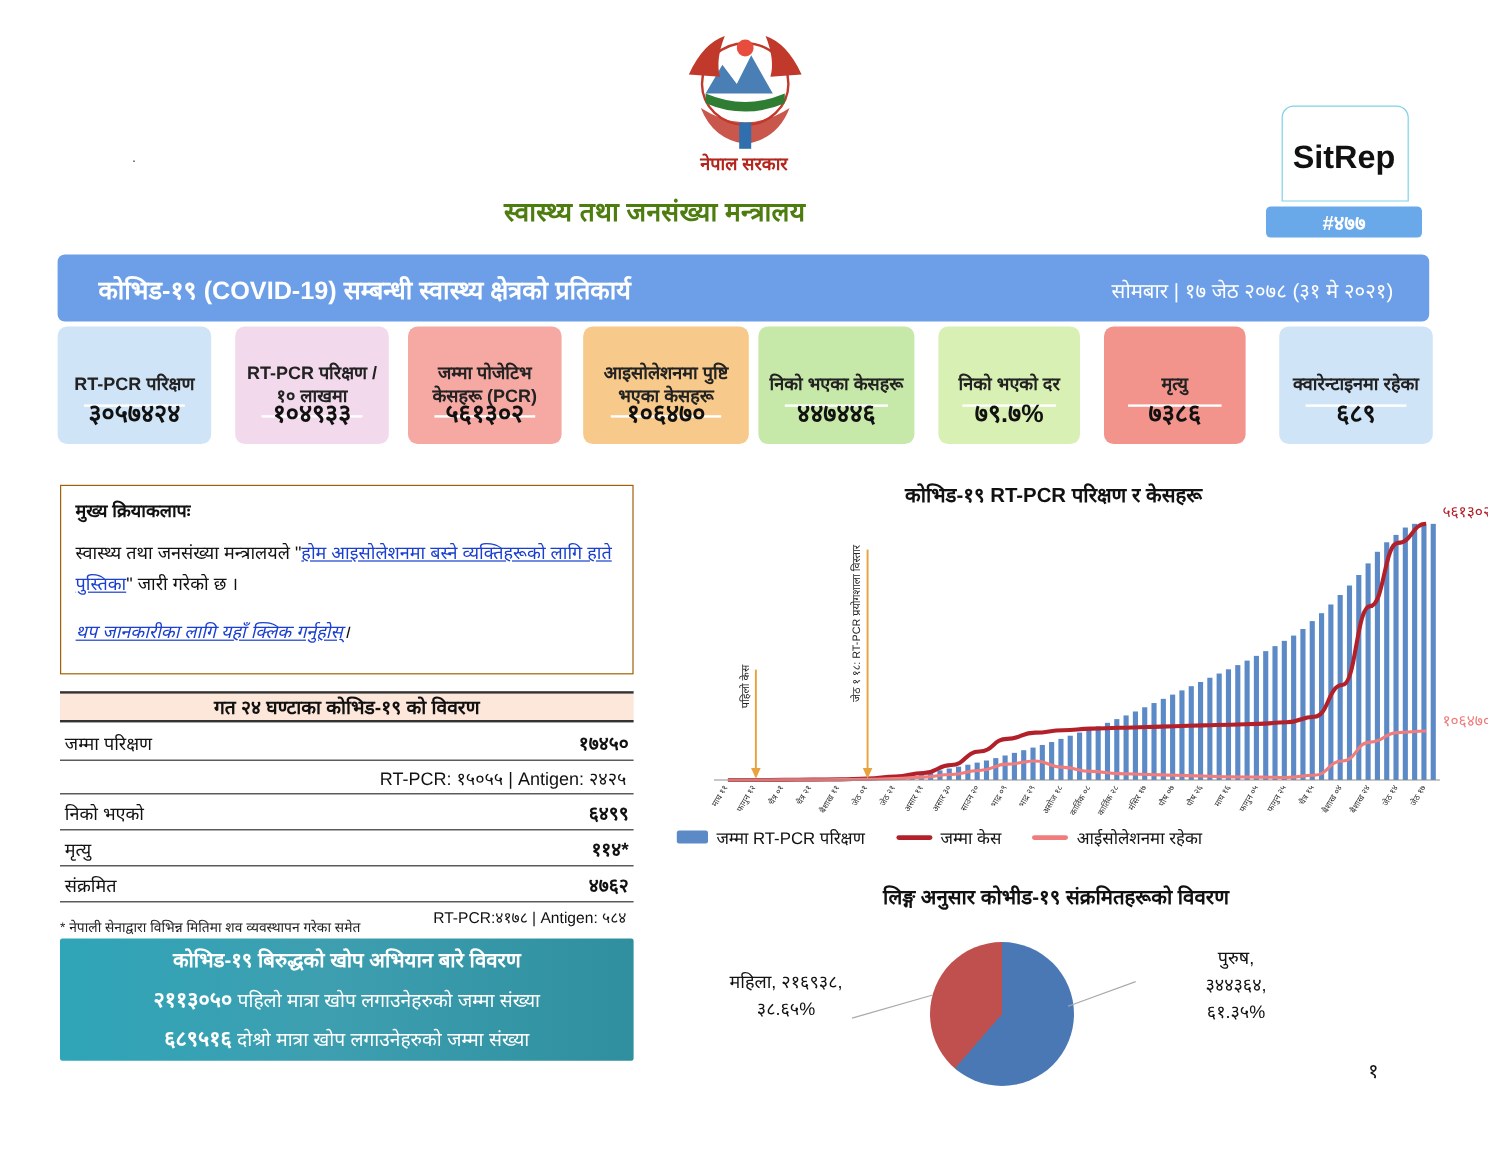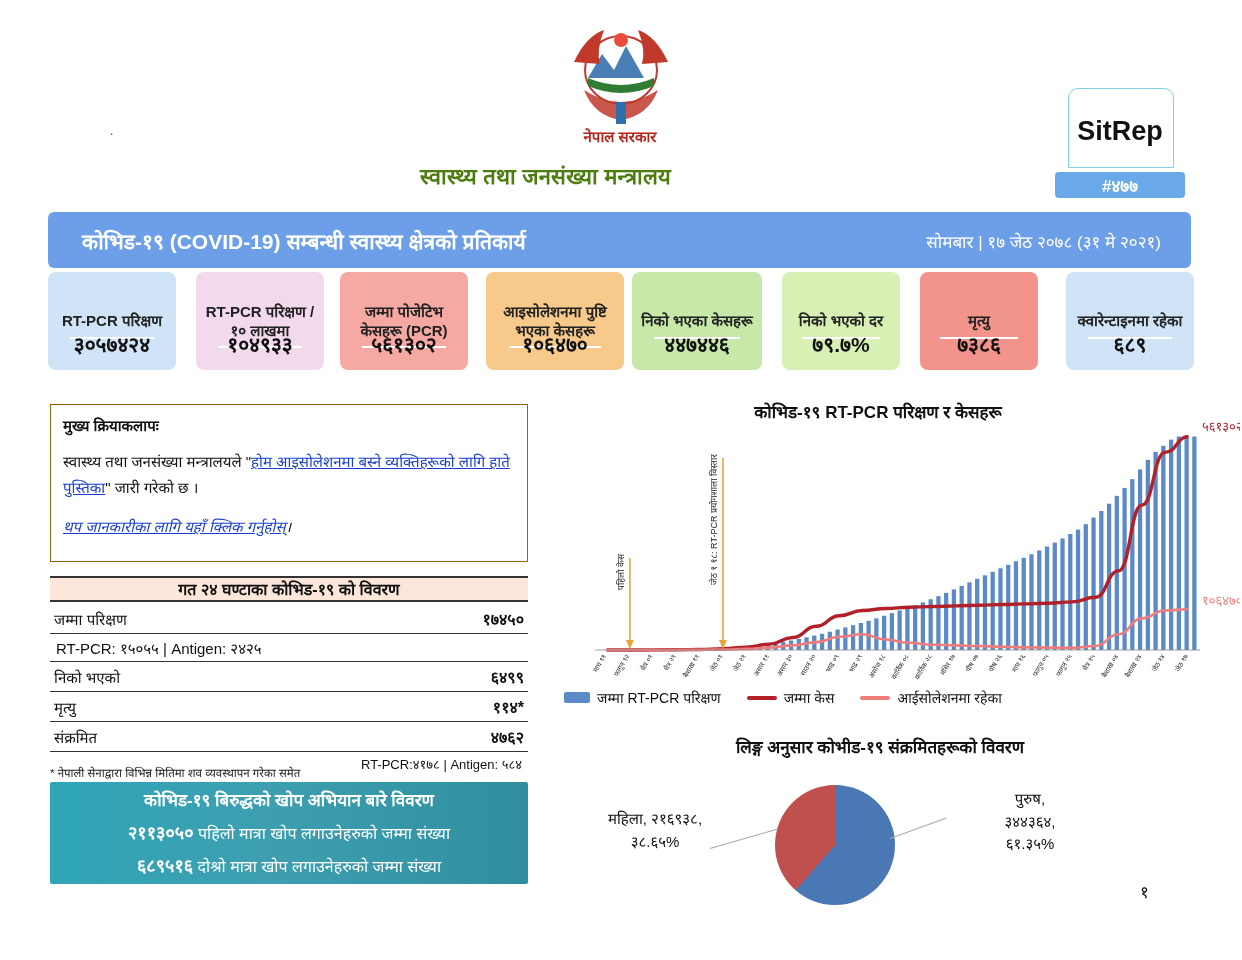--- a/index.html
+++ b/index.html
@@ -55,21 +55,21 @@
   .sec-head{position:absolute;left:50px;top:576px;width:478px;height:26px;
     background:#fce7da;border-top:2px solid #333;border-bottom:2px solid #333;
     display:flex;align-items:center;justify-content:center;
     font-size:16px;font-weight:bold;box-sizing:border-box;}
 
   .tbl{position:absolute;left:50px;top:604px;width:478px;font-size:15px;}
   .tr{display:flex;justify-content:space-between;align-items:center;
     padding:4px 4px 3px;border-bottom:1px solid #333;}
   .tr .k{font-size:15px;}
   .tr .v{font-size:16px;font-weight:bold;}
-  .subline{font-size:15px;padding:4px 6px 3px;border-bottom:1px solid #333;}
+  .subline{text-align:right;font-size:15px;padding:4px 6px 3px;border-bottom:1px solid #333;}
   .subline2{text-align:right;font-size:13px;padding:3px 6px 2px;}
   .footnote{position:absolute;left:50px;top:765px;width:490px;font-size:11.5px;color:#222;}
 
   
   .vax{position:absolute;left:50px;top:782px;width:478px;height:102px;
     background:linear-gradient(90deg,#2fa5b8,#3d9fb0 45%,#2f8f9f);
     border-radius:2px;color:#fff;text-align:center;box-sizing:border-box;padding-top:6px;}
   .vax h4{margin:0;font-size:17px;font-weight:bold;}
   .vax .ln{margin-top:9px;font-size:16px;}
   .vax .ln b{font-size:18px;}

